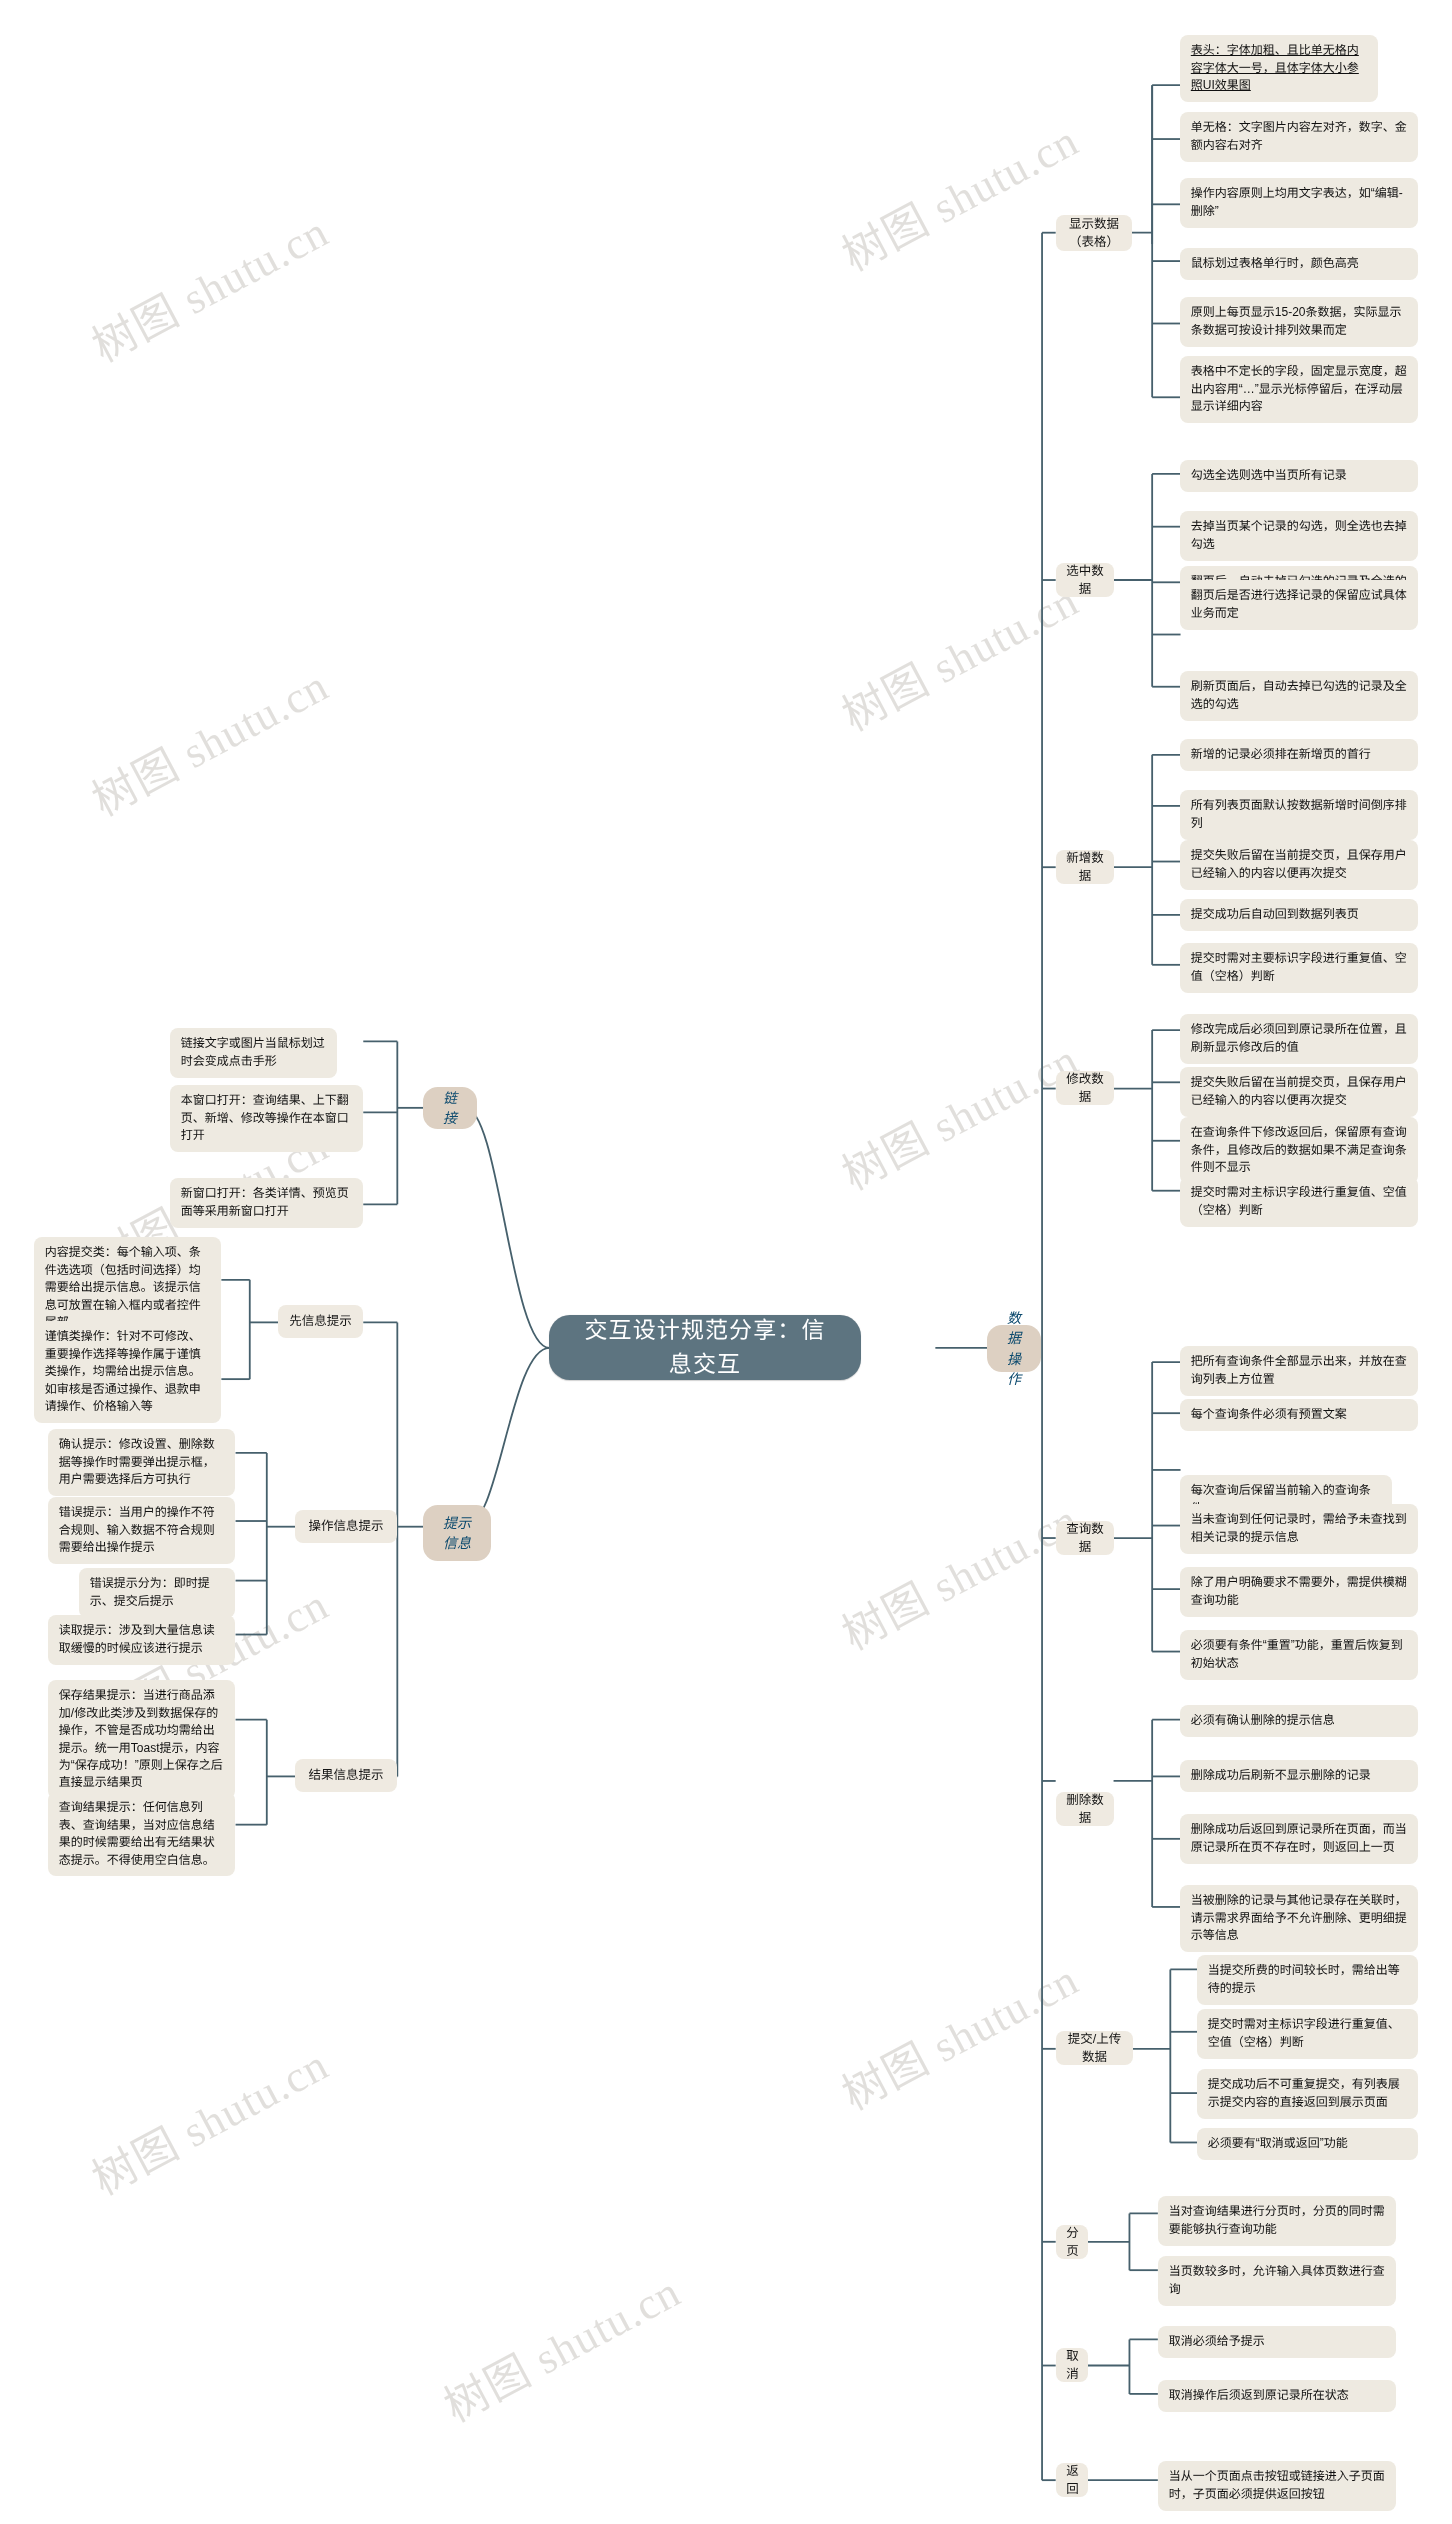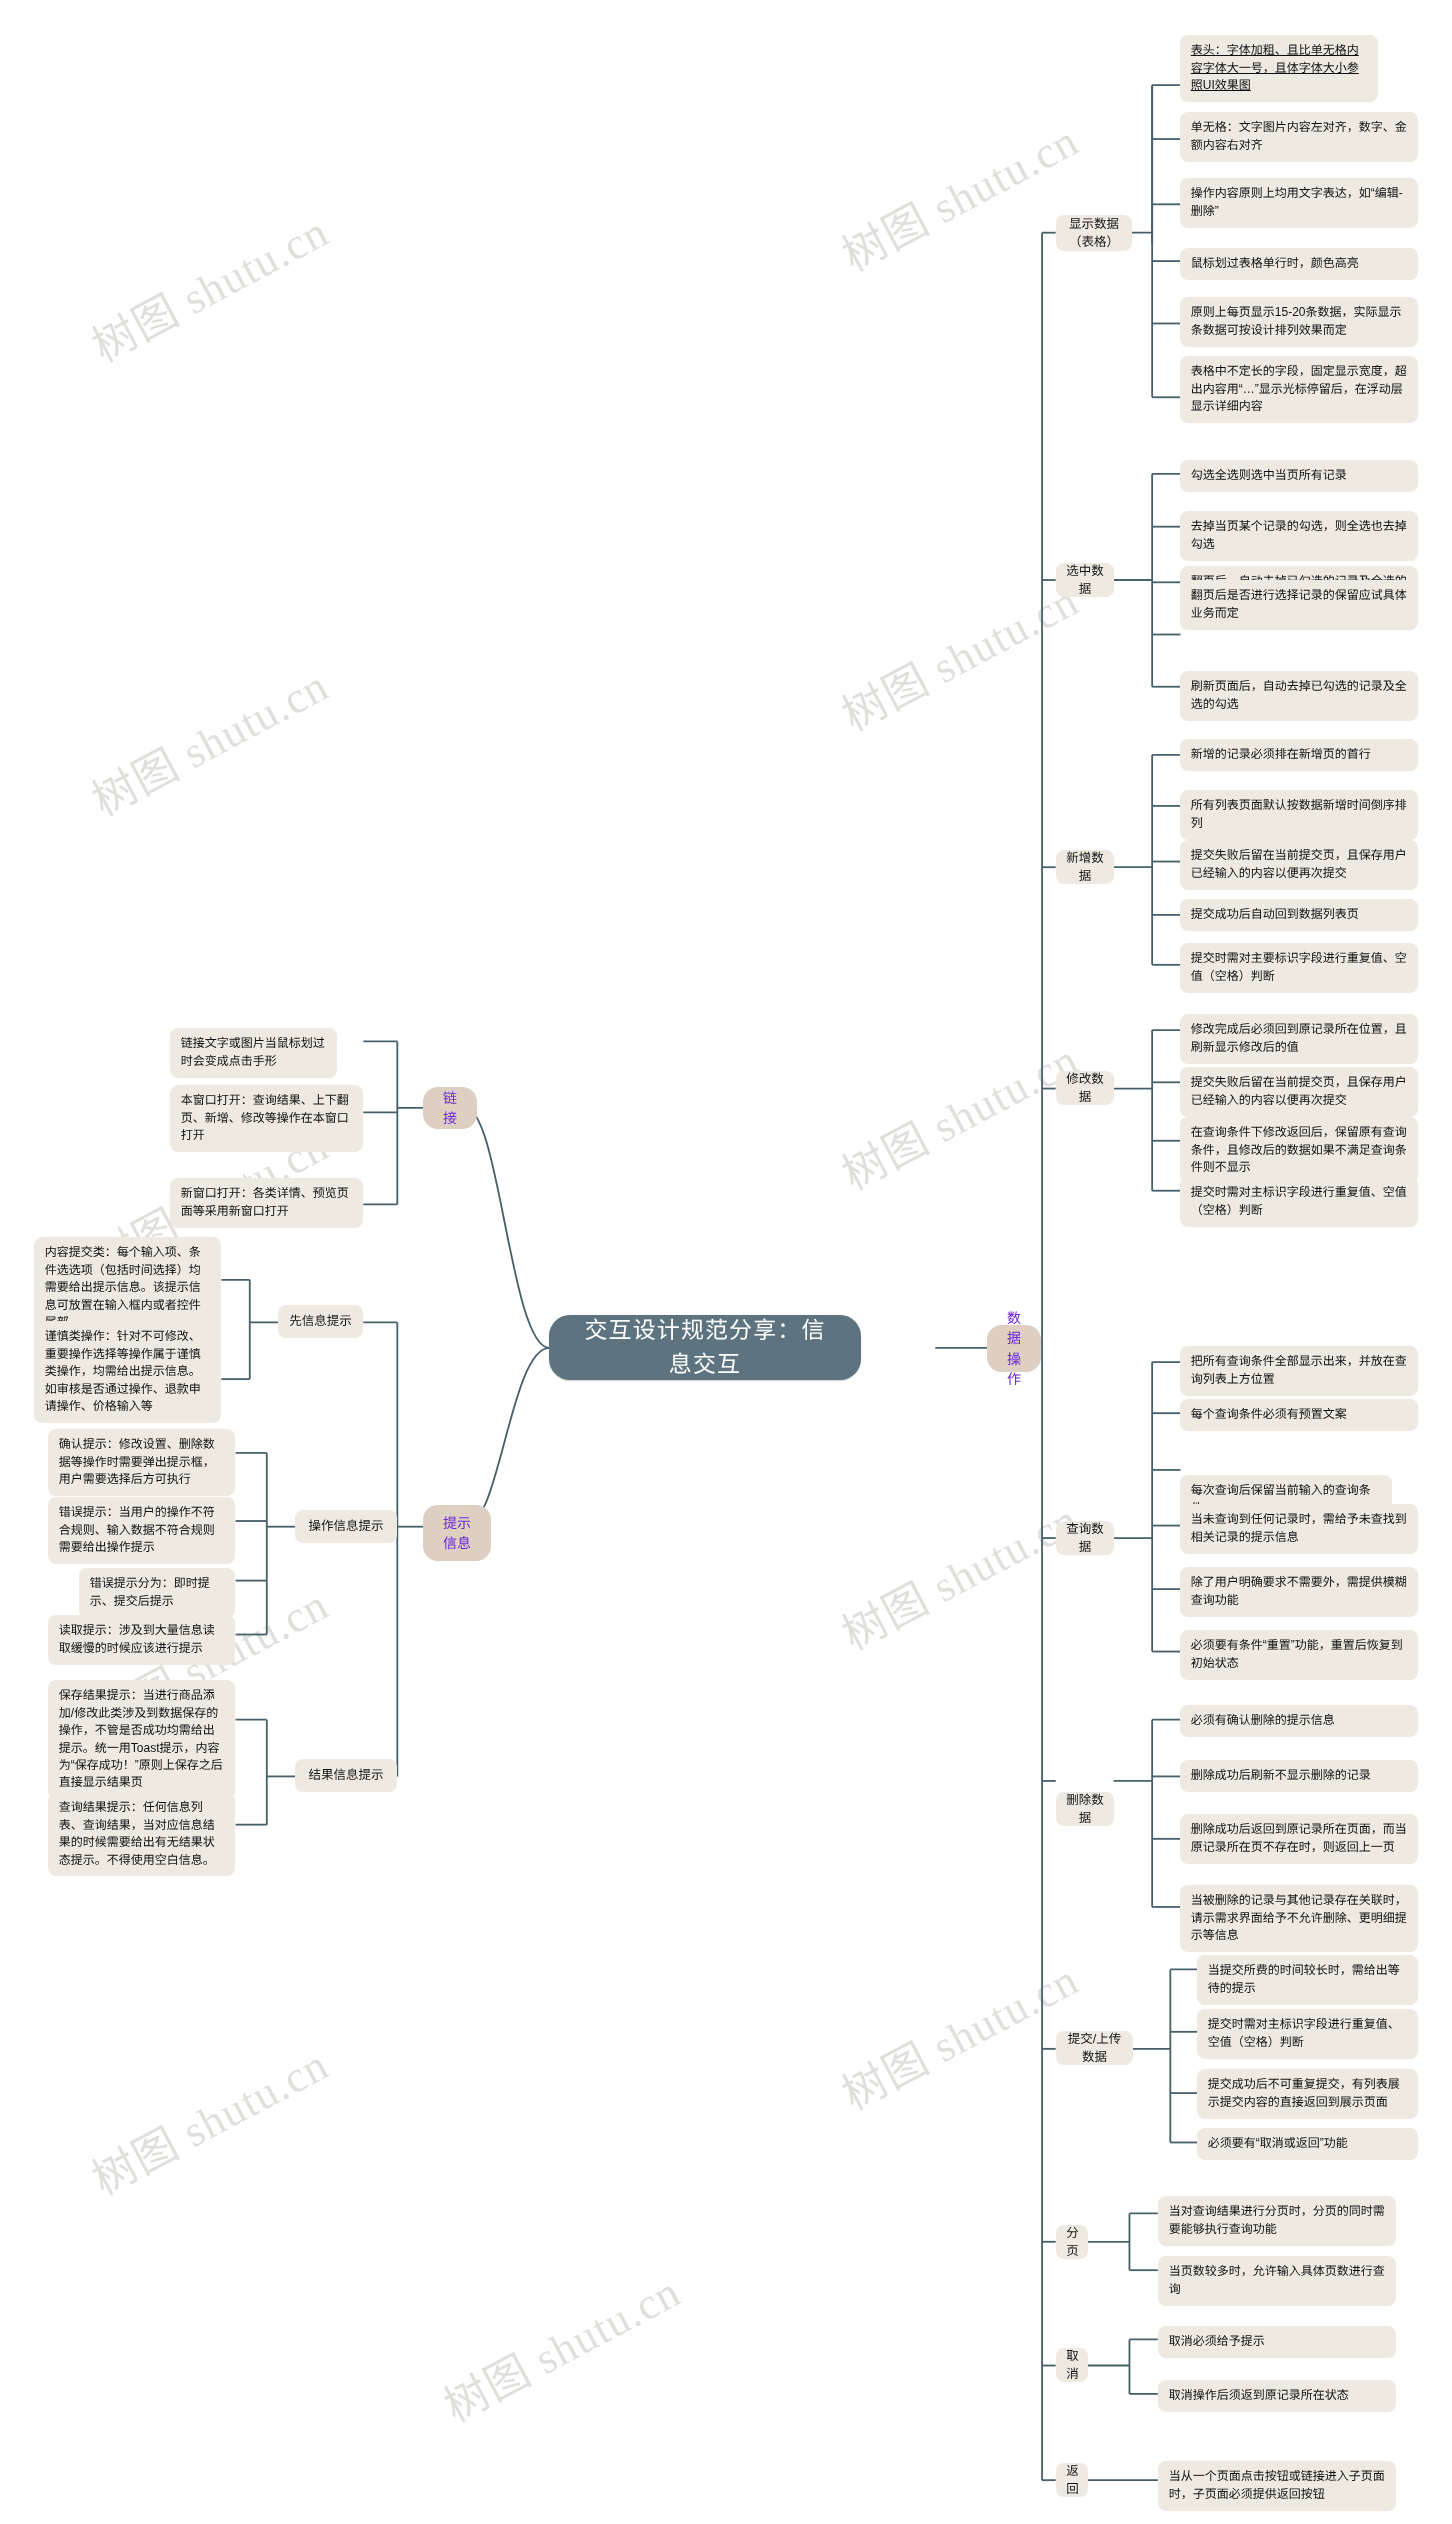--- a/index.html
+++ b/index.html
@@ -53,26 +53,27 @@
     font-size:23px;
     letter-spacing:1.1px;
     padding:13.6px 24px;
     justify-content:center;
     text-align:center;
     box-shadow:0 0.6px 1.1px rgba(0,0,0,.18);
   }
 
   .lvl1{
     background:#ddd0c2;
-    color:#6d28d9;
+    color:#0c4a6e;
     border-radius:14.8px;
     font-size:14px;
     padding:9px 13.6px;
     justify-content:flex-end;
     text-align:center;
+    font-style:italic;
   }
 
   .lvl2{
     background:#efeae1;
     color:#141414;
     border-radius:8px;
     font-size:12.5px;
     padding:6.8px 10.2px;
     justify-content:center;
     text-align:center;

